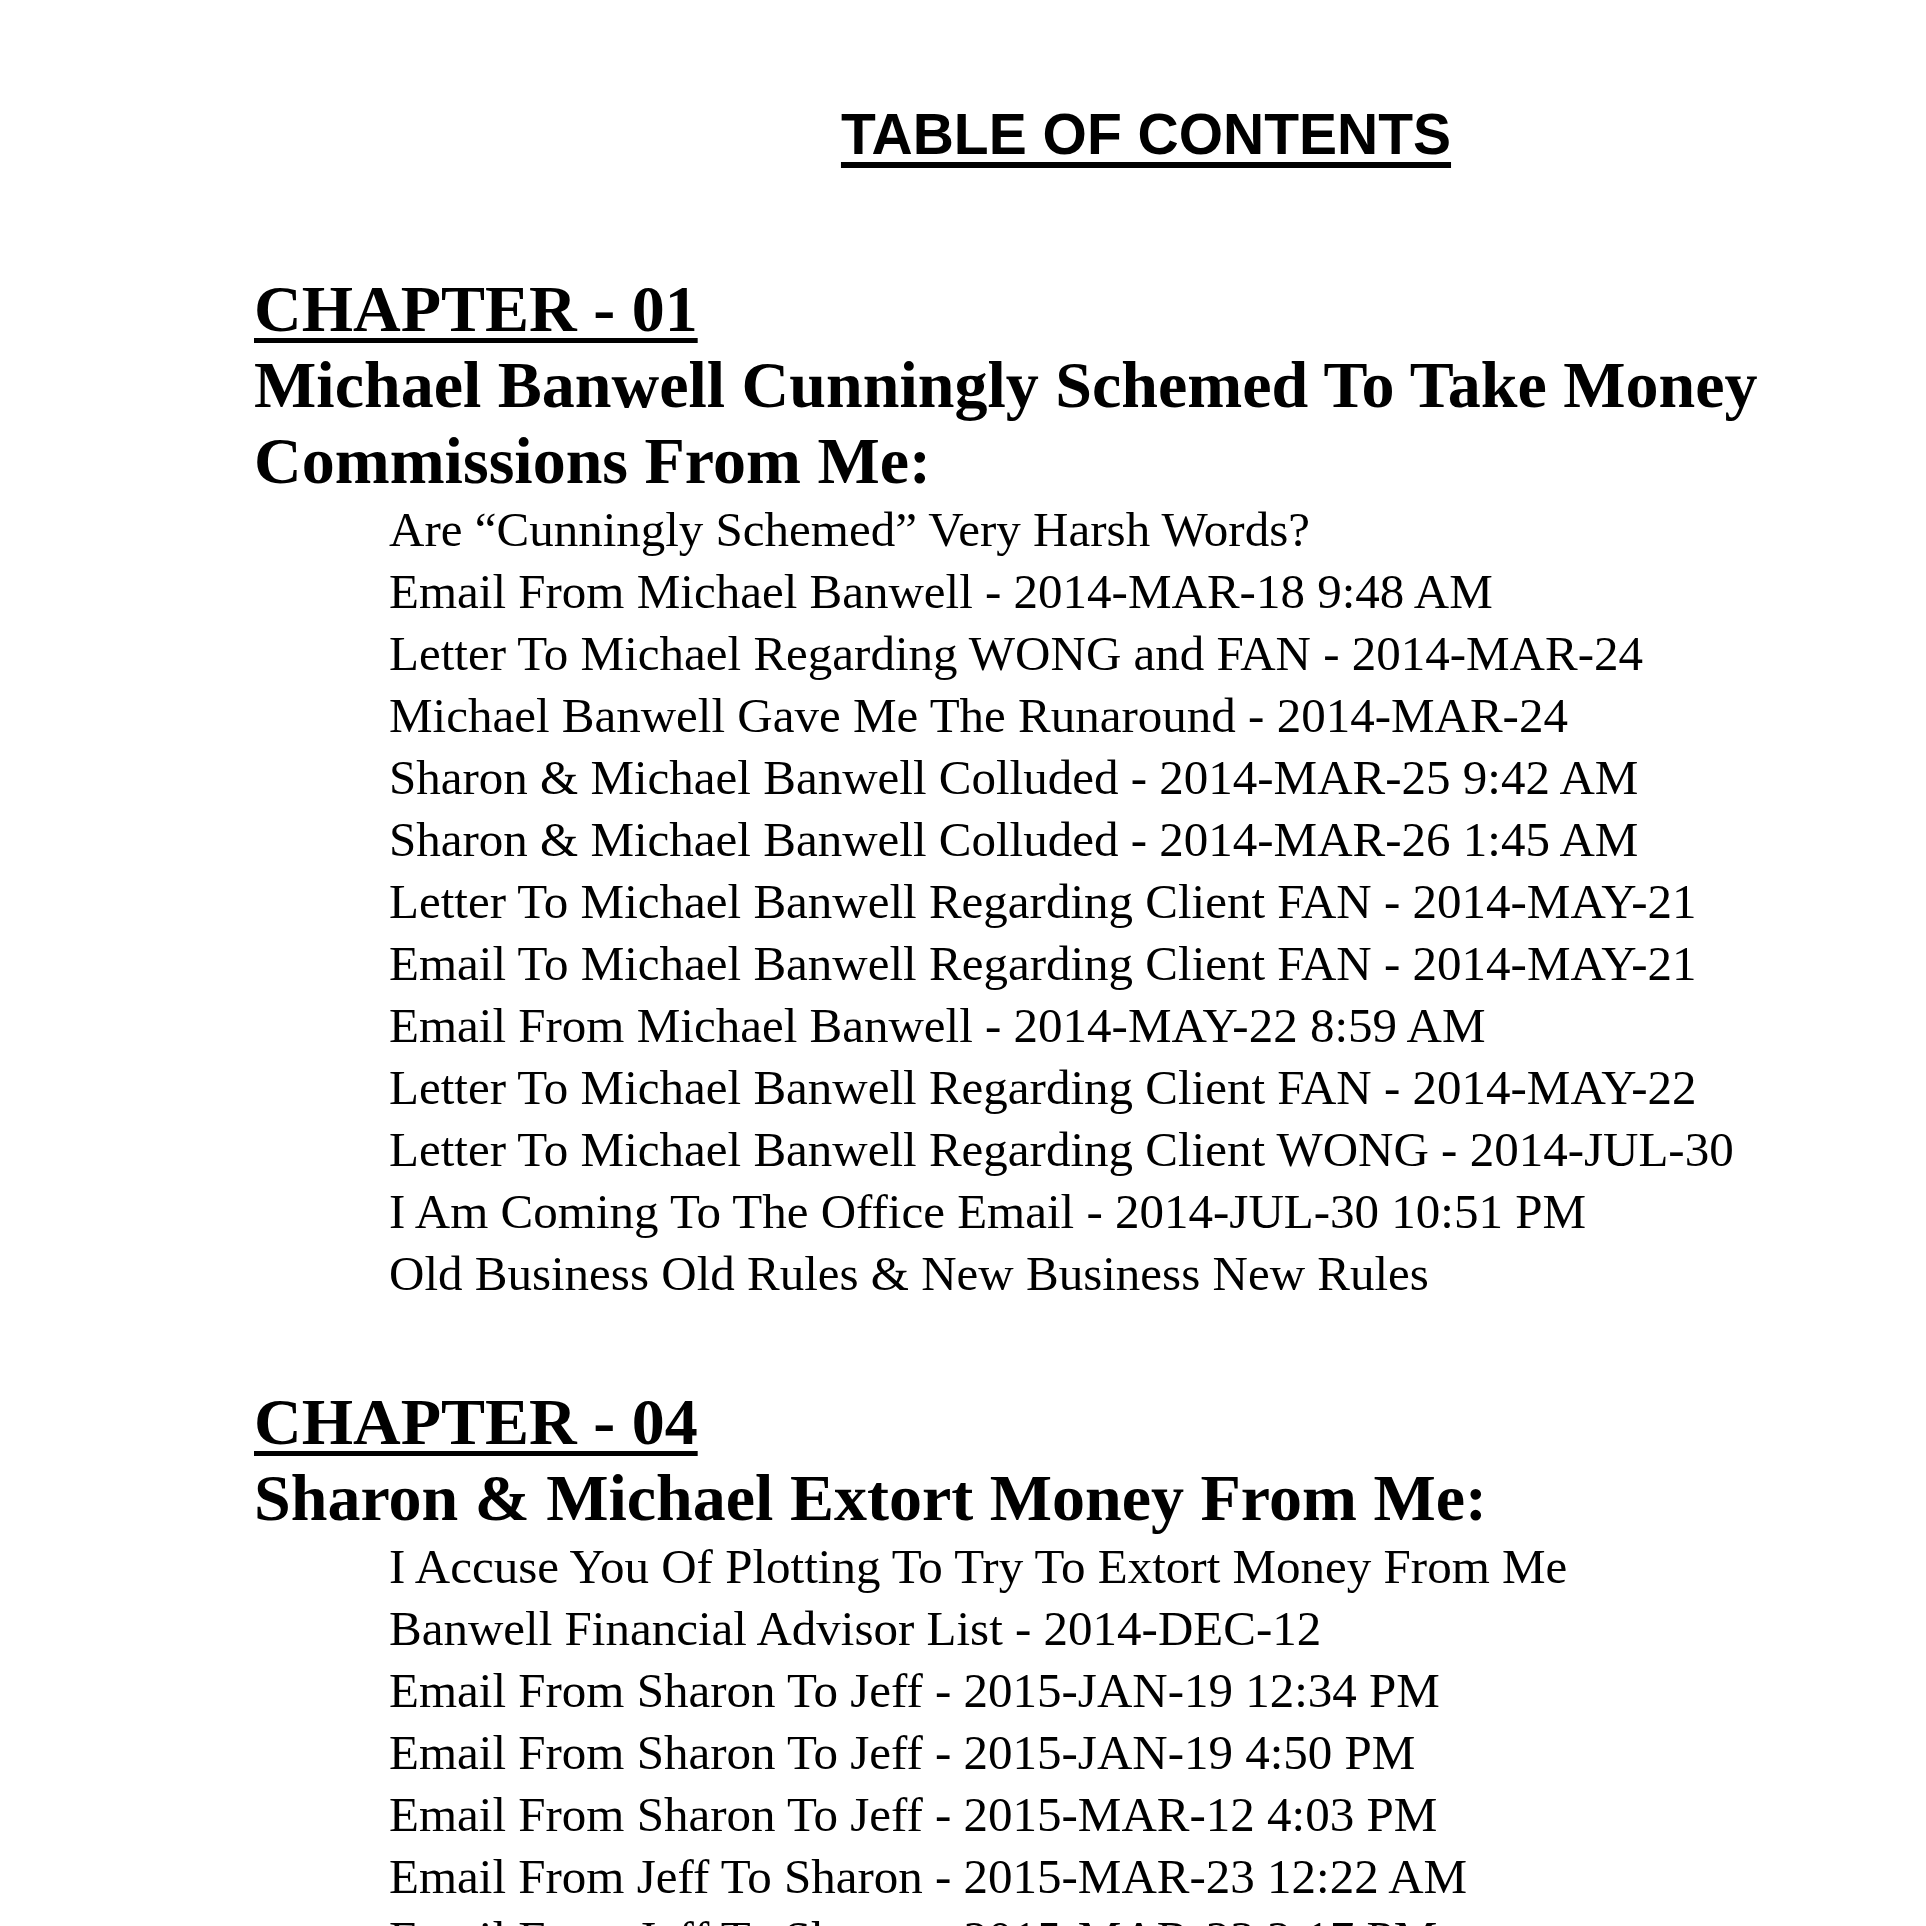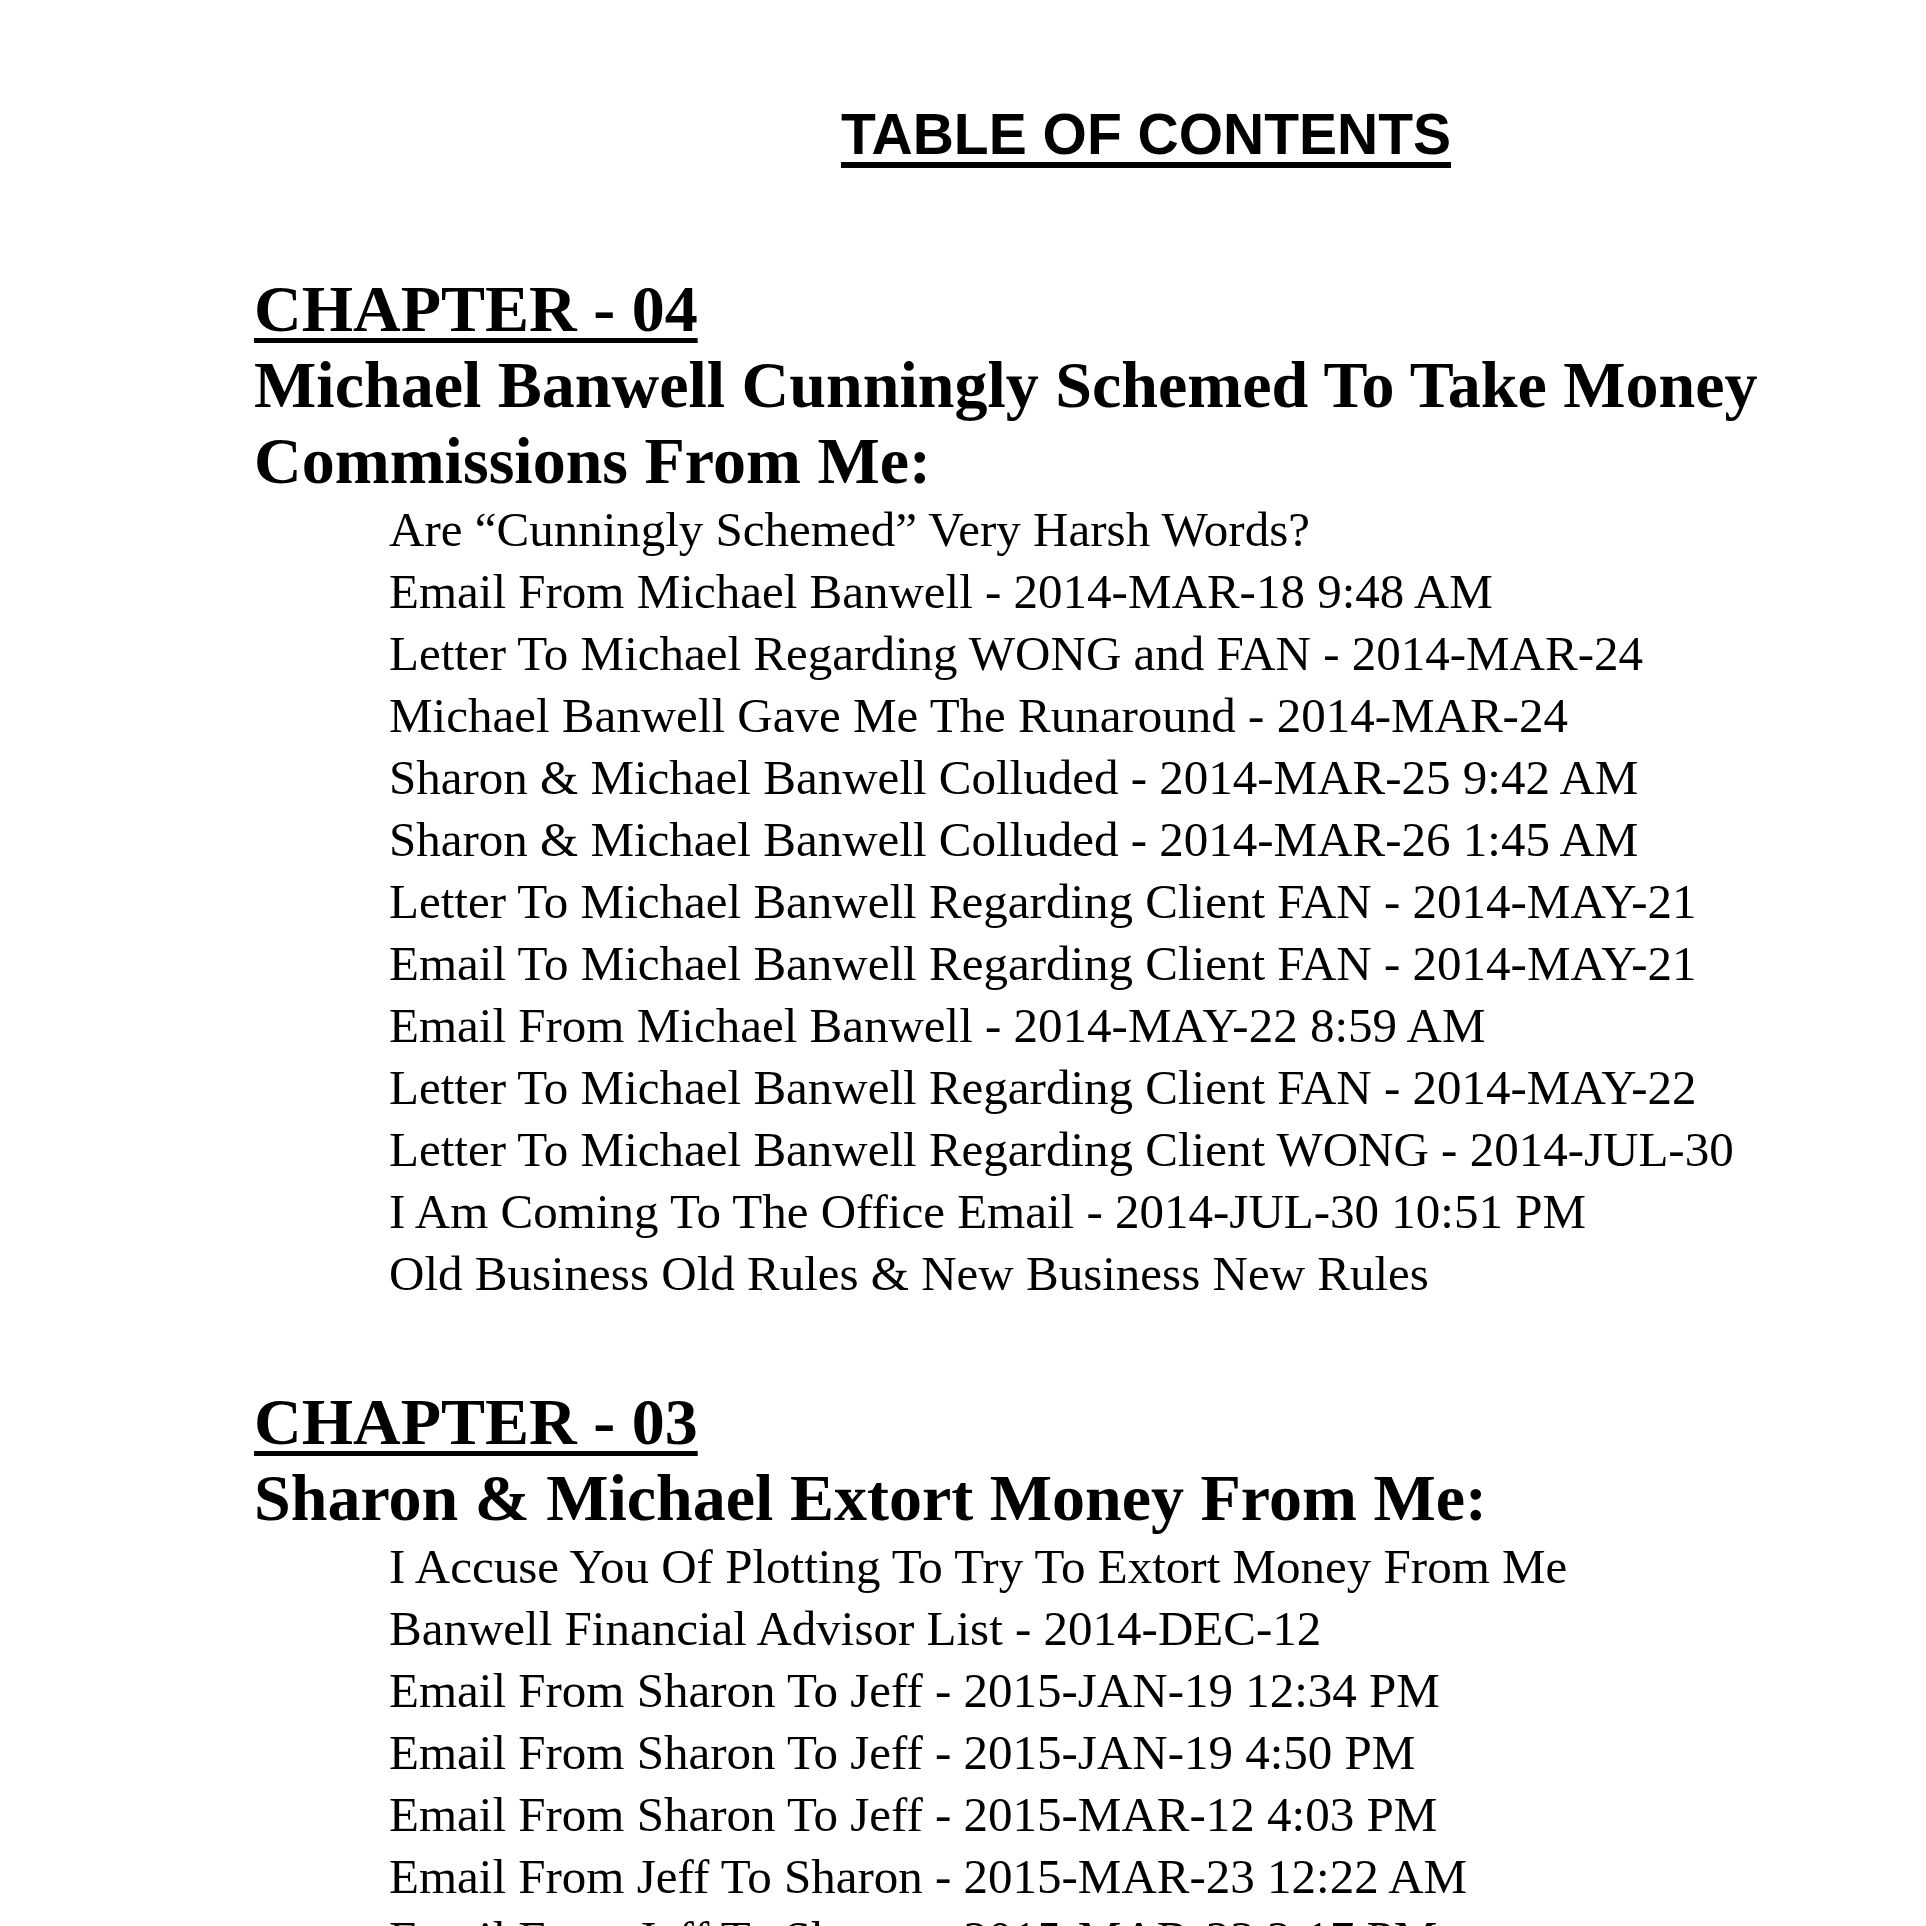--- a/index.html
+++ b/index.html
@@ -65,21 +65,21 @@
   #ch4 { top: 270px; }
   #ch5 { top: 1383px; }
 </style>
 </head>
 <body>
 
 <div class="page-title">TABLE OF CONTENTS</div>
 
 <section class="chapter" id="ch4">
   <div class="chapter-head">
-    <span class="chapter-label">CHAPTER - 04</span>
+    <span class="chapter-label">CHAPTER - 01</span>
 
   </div>
   <div class="chapter-title">Michael Banwell Cunningly Schemed To Take Money</div>
   <div class="chapter-title">Commissions From Me:</div>
   <ul class="items">
     <li>Are “Cunningly Schemed” Very Harsh Words?</li>
     <li>Email From Michael Banwell - 2014-MAR-18 9:48 AM</li>
     <li>Letter To Michael Regarding WONG and FAN - 2014-MAR-24</li>
     <li>Michael Banwell Gave Me The Runaround - 2014-MAR-24</li>
     <li>Sharon &amp; Michael Banwell Colluded - 2014-MAR-25 9:42 AM</li>
@@ -89,21 +89,21 @@
     <li>Email From Michael Banwell - 2014-MAY-22 8:59 AM</li>
     <li>Letter To Michael Banwell Regarding Client FAN - 2014-MAY-22</li>
     <li>Letter To Michael Banwell Regarding Client WONG - 2014-JUL-30</li>
     <li>I Am Coming To The Office Email - 2014-JUL-30 10:51 PM</li>
     <li>Old Business Old Rules &amp; New Business New Rules</li>
   </ul>
 </section>
 
 <section class="chapter" id="ch5">
   <div class="chapter-head">
-    <span class="chapter-label">CHAPTER - 03</span>
+    <span class="chapter-label">CHAPTER - 04</span>
 
   </div>
   <div class="chapter-title">Sharon &amp; Michael Extort Money From Me:</div>
   <ul class="items">
     <li>I Accuse You Of Plotting To Try To Extort Money From Me</li>
     <li>Banwell Financial Advisor List - 2014-DEC-12</li>
     <li>Email From Sharon To Jeff - 2015-JAN-19 12:34 PM</li>
     <li>Email From Sharon To Jeff - 2015-JAN-19 4:50 PM</li>
     <li>Email From Sharon To Jeff - 2015-MAR-12 4:03 PM</li>
     <li>Email From Jeff To Sharon - 2015-MAR-23 12:22 AM</li>

